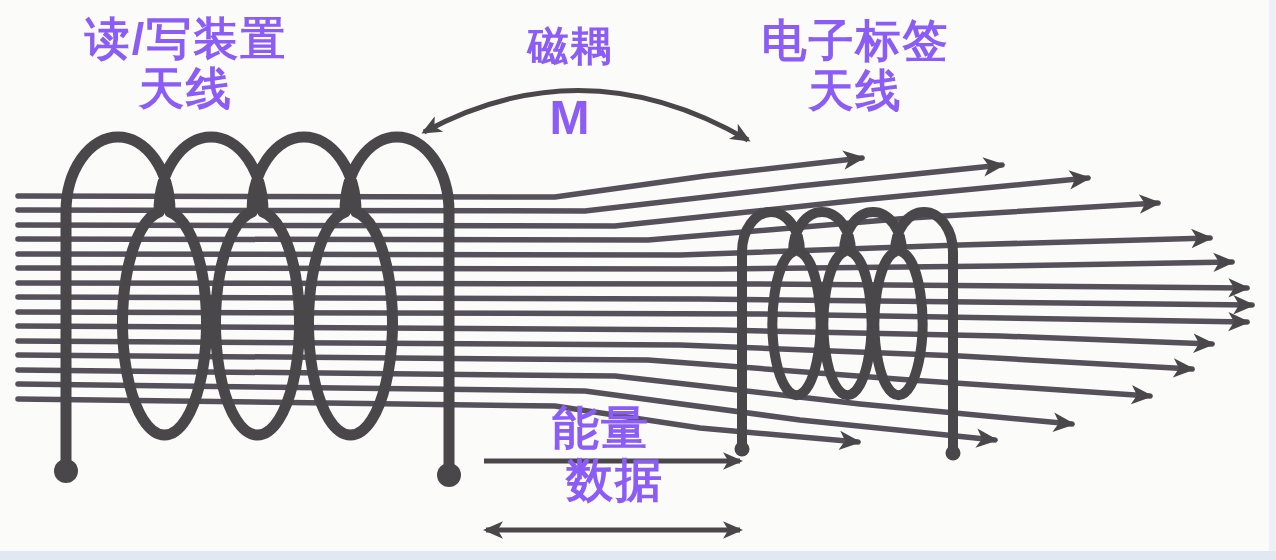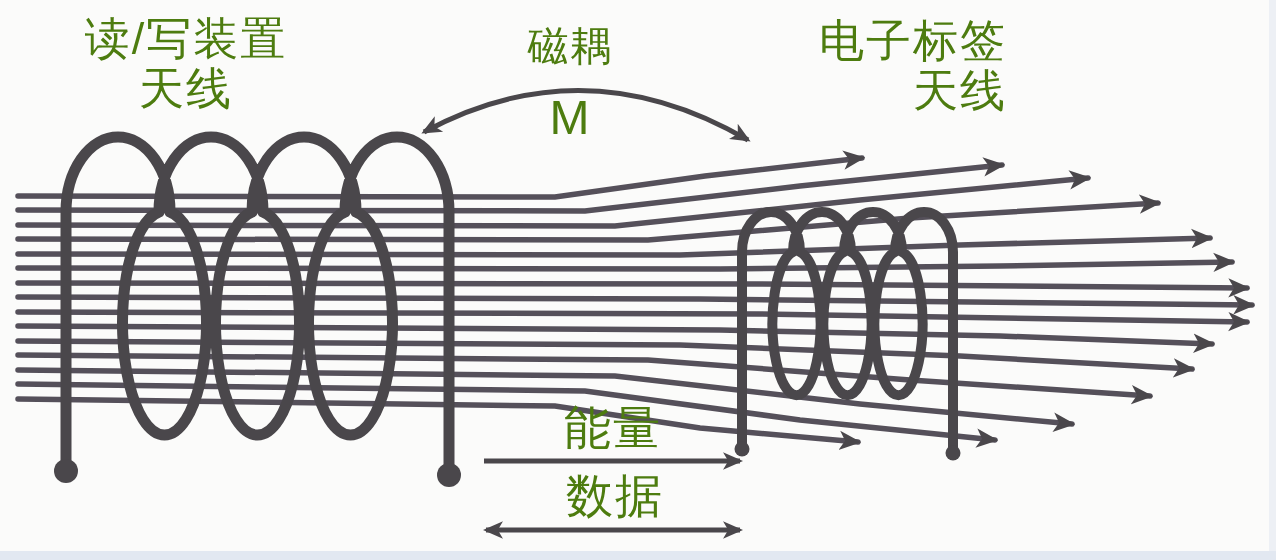--- a/index.html
+++ b/index.html
@@ -5,29 +5,29 @@
   html,body{margin:0;padding:0;background:#e9edf3;}
   .stage{
     position:relative;width:1276px;height:560px;overflow:hidden;
     background:#fbfbfa;
     font-family:"Liberation Sans","DejaVu Sans",sans-serif;
   }
   .edge-bottom{position:absolute;left:0;bottom:0;width:100%;height:9px;background:#e2e8f1;}
   .edge-right{position:absolute;right:0;top:0;width:7px;height:100%;background:#edf0f5;}
   svg{position:absolute;left:0;top:0;}
   .lbl{
-    position:absolute;color:#4d7c0f;font-weight:400;text-align:center;
+    position:absolute;color:#8b5cf6;font-weight:700;text-align:center;
     line-height:1.1;letter-spacing:2px;white-space:nowrap;
   }
   .lbl-reader{left:52px;top:14px;width:268px;font-size:45px;}
   .lbl-coupling{left:478px;top:24px;width:185px;font-size:41px;}
   .lbl-m{left:478px;top:92px;width:185px;font-size:48px;}
-  .lbl-tag{left:792px;top:16px;width:215px;font-size:45px;text-align:right;}
-  .lbl-energy{left:518px;top:402px;width:190px;font-size:47px;}
-  .lbl-data{left:520px;top:470px;width:190px;font-size:47px;}
+  .lbl-tag{left:748px;top:16px;width:215px;font-size:45px;}
+  .lbl-energy{left:506px;top:402px;width:190px;font-size:47px;}
+  .lbl-data{left:520px;top:454px;width:190px;font-size:47px;}
 </style>
 </head>
 <body>
 
 <div class="stage">
 
   <svg width="1276" height="560" viewBox="0 0 1276 560">
     <defs>
       <marker id="ah" viewBox="0 0 10 10" refX="8.5" refY="5" markerWidth="4" markerHeight="4" markerUnits="strokeWidth" orient="auto-start-reverse">
         <path d="M0,0.6 L10,5 L0,9.4 L2.6,5 z" fill="#4a474b"></path>

